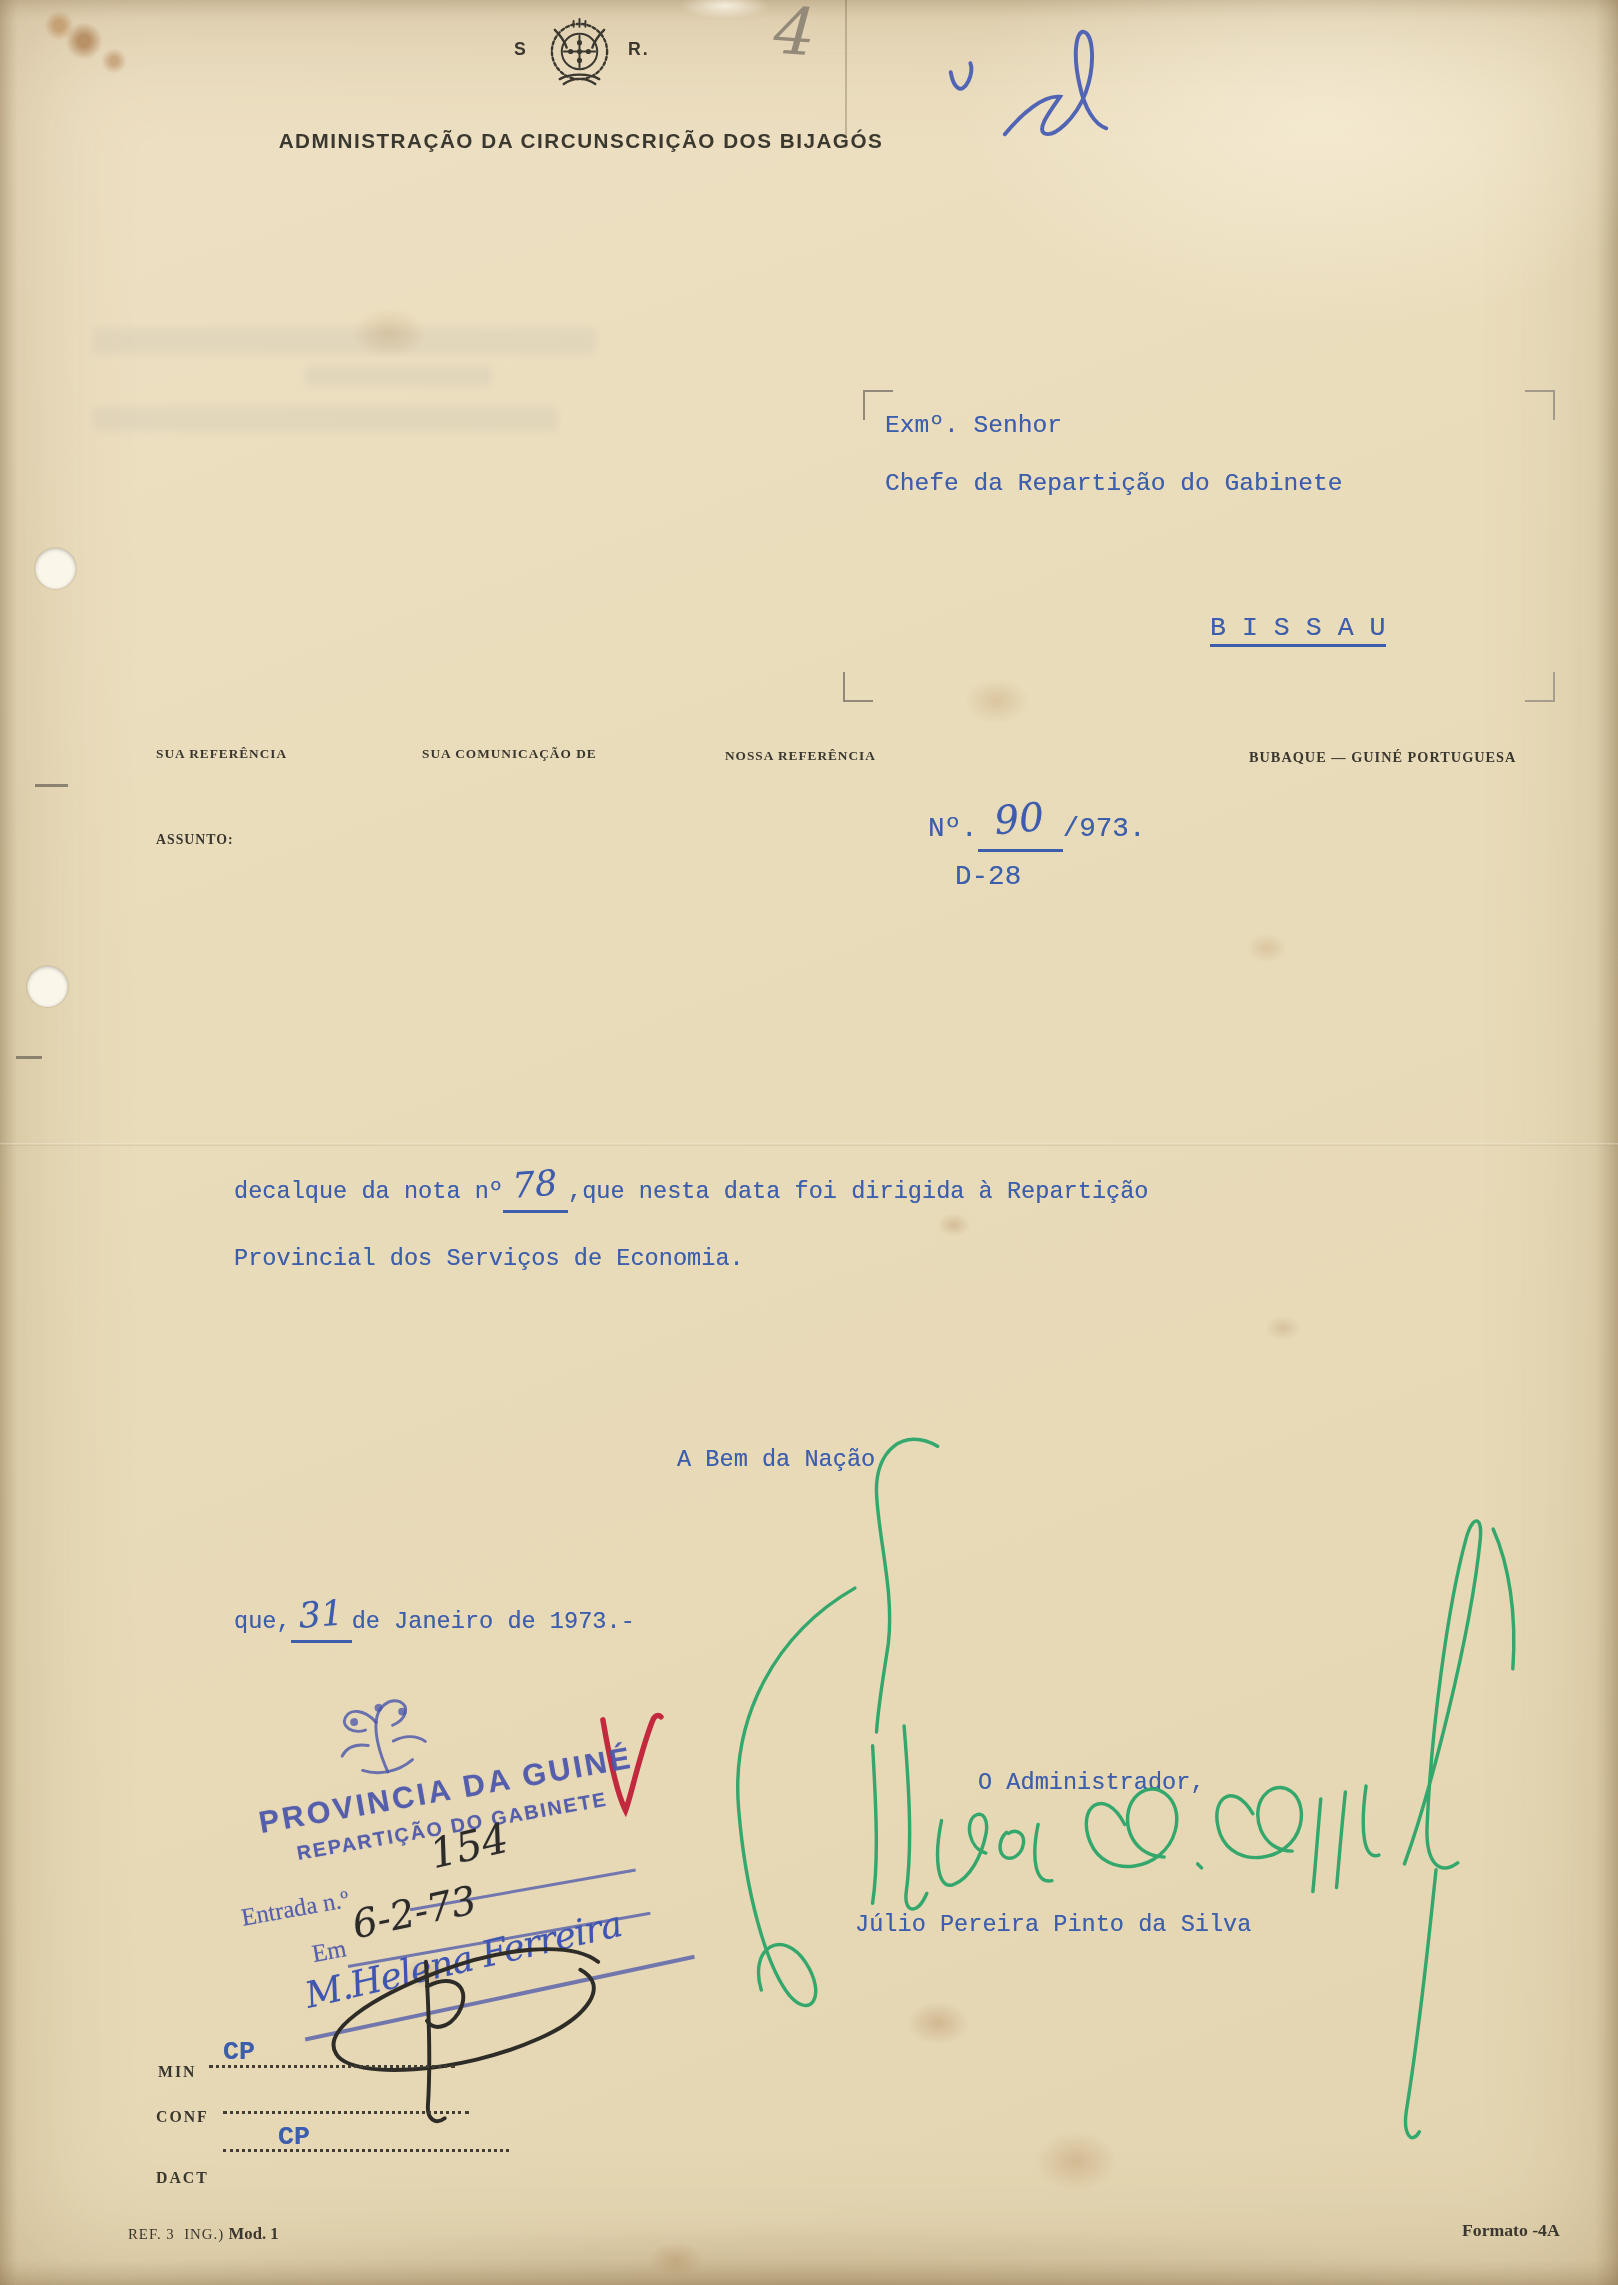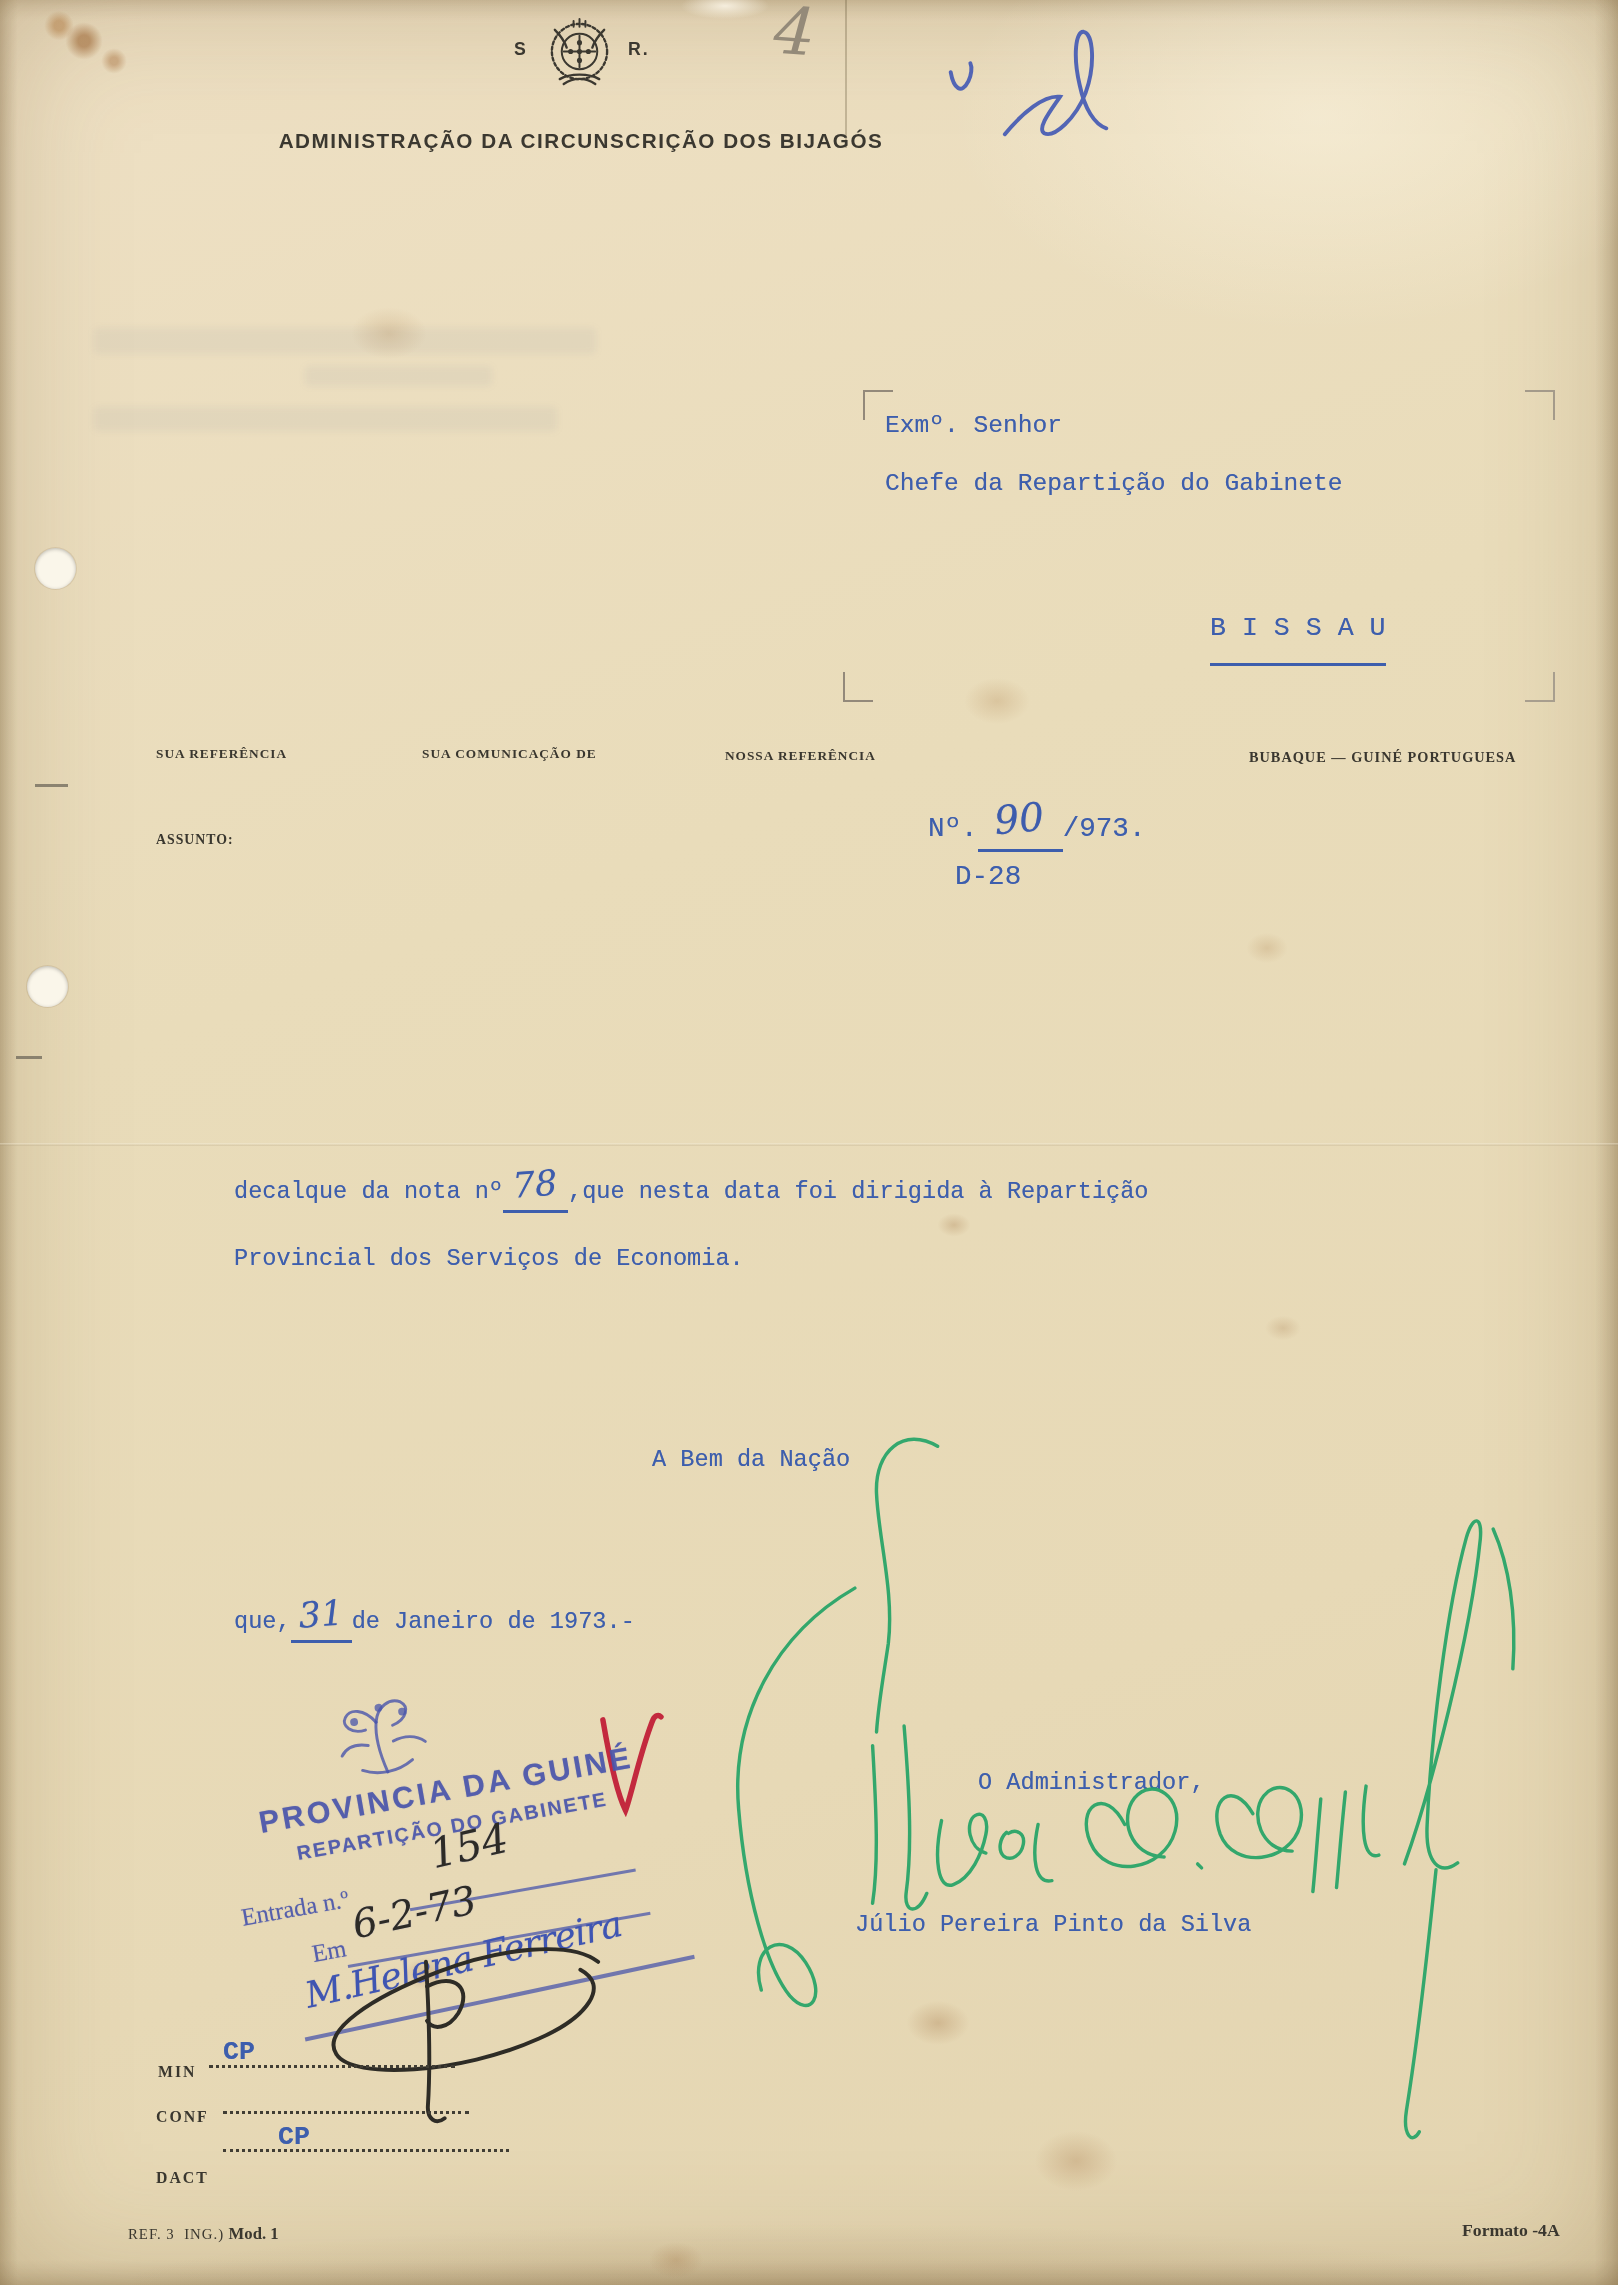--- a/index.html
+++ b/index.html
@@ -113,38 +113,38 @@
     </g>
   </svg>
 
   <div class="abs corner c-tl" style="left:863px;top:390px;"></div>
   <div class="abs corner c-tr" style="left:1525px;top:390px;"></div>
   <div class="abs corner c-bl" style="left:843px;top:672px;"></div>
   <div class="abs corner c-br" style="left:1525px;top:672px;"></div>
 
   <div class="abs typed" style="left:885px;top:412px;font-size:24.6px;">Exmº. Senhor</div>
   <div class="abs typed" style="left:885px;top:470px;font-size:24.6px;">Chefe da Repartição do Gabinete</div>
-  <div class="abs typed" style="left:1210px;top:613px;font-size:26.6px;border-bottom:3.9px solid #3d5ead;padding-bottom:20px;">B I S S A U</div>
+  <div class="abs typed" style="left:1210px;top:613px;font-size:26.6px;border-bottom:3.9px solid #3d5ead;padding-bottom:1px;">B I S S A U</div>
 
   <div class="abs label-serif" style="left:156px;top:746px;font-size:13.3px;letter-spacing:1px;font-weight:bold;">SUA REFERÊNCIA</div>
   <div class="abs label-serif" style="left:422px;top:746px;font-size:13.3px;letter-spacing:1px;font-weight:bold;">SUA COMUNICAÇÃO DE</div>
   <div class="abs label-serif" style="left:725px;top:748px;font-size:13.3px;letter-spacing:1px;font-weight:bold;">NOSSA REFERÊNCIA</div>
   <div class="abs label-serif" style="left:1249px;top:749px;font-size:14.3px;letter-spacing:1px;font-weight:bold;">BUBAQUE — GUINÉ PORTUGUESA</div>
   <div class="abs label-serif" style="left:156px;top:832px;font-size:13.8px;letter-spacing:1px;font-weight:bold;">ASSUNTO:</div>
 
   <div class="abs" style="left:928px;top:804px;">
     <span class="typed" style="font-size:27.6px;">Nº.</span><span class="underl" style="width:85px;vertical-align:-3.9px;"><span class="hand hand-blue" style="font-size:39px;display:inline-block;transform:rotate(-5deg) translateY(-7.9px);">90</span></span><span class="typed" style="font-size:27.6px;">/973.</span>
   </div>
   <div class="abs typed" style="left:931px;top:861px;font-size:27.6px;margin-left:24px;">D-28</div>
 
   <div class="abs" style="left:234px;top:1170px;">
     <span class="typed" style="font-size:23.6px;">decalque da nota nº</span><span class="underl" style="width:65px;vertical-align:-3.9px;"><span class="hand hand-blue" style="font-size:35px;display:inline-block;transform:rotate(-4deg) translateY(-5.9px);">78</span></span><span class="typed" style="font-size:23.6px;">,que nesta data foi dirigida à Repartição</span>
   </div>
   <div class="abs typed" style="left:234px;top:1245px;font-size:23.6px;">Provincial dos Serviços de Economia.</div>
-  <div class="abs typed" style="left:652px;top:1446px;font-size:23.6px;">A Bem da Nação</div>
+  <div class="abs typed" style="left:677px;top:1446px;font-size:23.6px;">A Bem da Nação</div>
   <div class="abs" style="left:234px;top:1600px;">
     <span class="typed" style="font-size:23.6px;">que,</span><span class="underl" style="width:61px;vertical-align:-3.9px;"><span class="hand hand-blue" style="font-size:35px;display:inline-block;transform:rotate(-4deg) translateY(-5.9px);">31</span></span><span class="typed" style="font-size:23.6px;">de Janeiro de 1973.-</span>
   </div>
 
   <div class="abs typed" style="left:978px;top:1769px;font-size:23.6px;">O Administrador,</div>
   <div class="abs typed" style="left:855px;top:1911px;font-size:23.6px;">Júlio Pereira Pinto da Silva</div>
 
   <svg class="abs" style="left:433px;top:1399px;" width="1153" height="788" viewBox="0 0 1170 800">
     <g fill="none" stroke="#2aa569" stroke-width="3.5" stroke-linecap="round" opacity=".95">
       <path d="M512 48 C478 28, 448 52, 450 96 C452 142, 468 196, 462 248 C458 276, 452 308, 450 338"></path>

